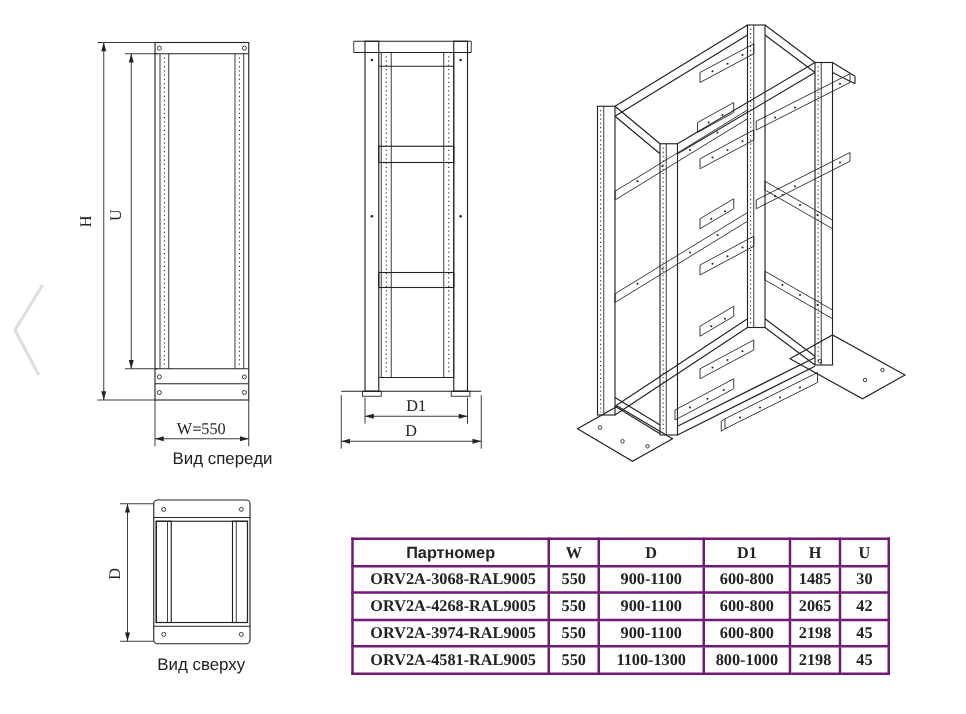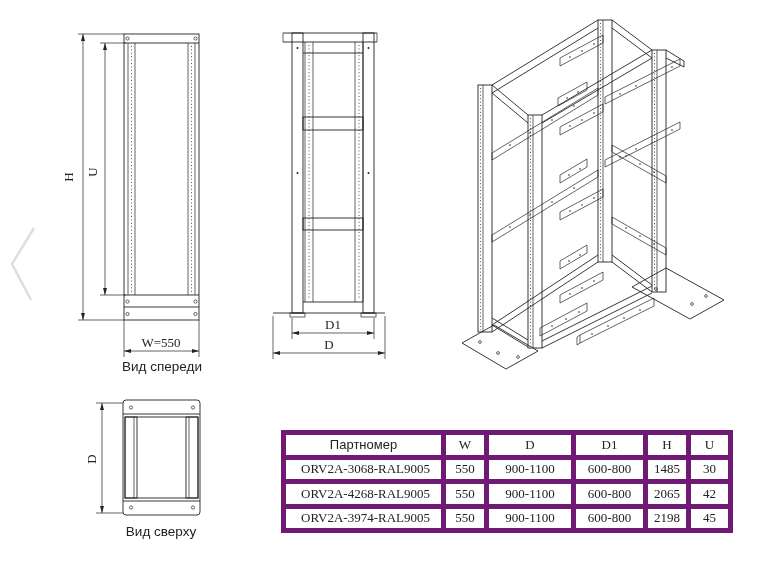--- a/index.html
+++ b/index.html
@@ -11,22 +11,22 @@
   .thin{stroke:var(--line);fill:none;stroke-width:.7;}
   .perf{stroke:var(--line);fill:none;stroke-width:.8;stroke-dasharray:1 2.4;}
   .dot{fill:var(--line);stroke:none;}
   .arr{fill:var(--line);stroke:none;}
   .dimtext{font-family:"Liberation Serif",serif;font-size:13px;fill:var(--line);}
   .caption{position:absolute;width:120px;text-align:center;font-size:13.5px;color:var(--line);}
   .wm{stroke:var(--wm);fill:none;stroke-width:2.5;}
   
   #spec-table{position:absolute;left:281px;top:430px;border-collapse:collapse;
               font-family:"Liberation Serif",serif;font-size:13px;color:var(--line);}
-  #spec-table th,#spec-table td{border:5px solid #701a75;height:19.5px;padding:0 3px;
-              text-align:center;font-weight:normal;white-space:nowrap;}
+  #spec-table th,#spec-table td{border:2px solid #701a75;height:19.5px;padding:0 3px;
+              text-align:center;font-weight:bold;white-space:nowrap;}
   #spec-table th:nth-child(1){width:149px;font-family:"Liberation Sans",sans-serif;}
   #spec-table th:nth-child(2){width:32px;}
   #spec-table th:nth-child(3){width:76px;}
   #spec-table th:nth-child(4){width:61px;}
   #spec-table th:nth-child(5){width:32px;}
   #spec-table th:nth-child(6){width:31px;}
   #spec-table td.pn{text-align:center;padding-left:7px;}
 </style>
 </head>
 <body>
@@ -76,21 +76,21 @@
     </g>
     <g>
       <line class="thin" x1="64" y1="300" x2="64" y2="337"></line>
       <line class="thin" x1="139" y1="300" x2="139" y2="337"></line>
       <line class="thin" x1="64" y1="331" x2="139" y2="331"></line>
       <polygon class="arr" points="64,331 71,329 71,333"></polygon>
       <polygon class="arr" points="139,331 132,329 132,333"></polygon>
       <text class="dimtext" x="101" y="327" text-anchor="middle">W=550</text>
     </g>
   </svg>
-  <div class="caption" style="left:102px;top:359px">Вид спереди</div>
+  <div class="caption" style="left:118px;top:359px">Вид спереди</div>
 
   <svg style="left:250px;top:20px;width:150px;height:345px" viewBox="0 0 150 345">
     <g>
 
       <line class="ln" x1="33" y1="13" x2="127" y2="13"></line>
       <line class="ln" x1="33" y1="22" x2="127" y2="22"></line>
       <line class="thin" x1="33" y1="13" x2="33" y2="22"></line>
       <line class="thin" x1="127" y1="13" x2="127" y2="22"></line>
 
       <rect class="ln" x="42" y="13" width="11" height="280"></rect>
@@ -321,16 +321,24 @@
           <td>42</td>
         </tr>
         <tr>
           <td class="pn">ORV2A-3974-RAL9005</td>
           <td>550</td>
           <td>900-1100</td>
           <td>600-800</td>
           <td>2198</td>
           <td>45</td>
         </tr>
+        <tr>
+          <td class="pn">ORV2A-4581-RAL9005</td>
+          <td>550</td>
+          <td>1100-1300</td>
+          <td>800-1000</td>
+          <td>2198</td>
+          <td>45</td>
+        </tr>
       </tbody>
   </table>
 
 </div>
 
 </body></html>

